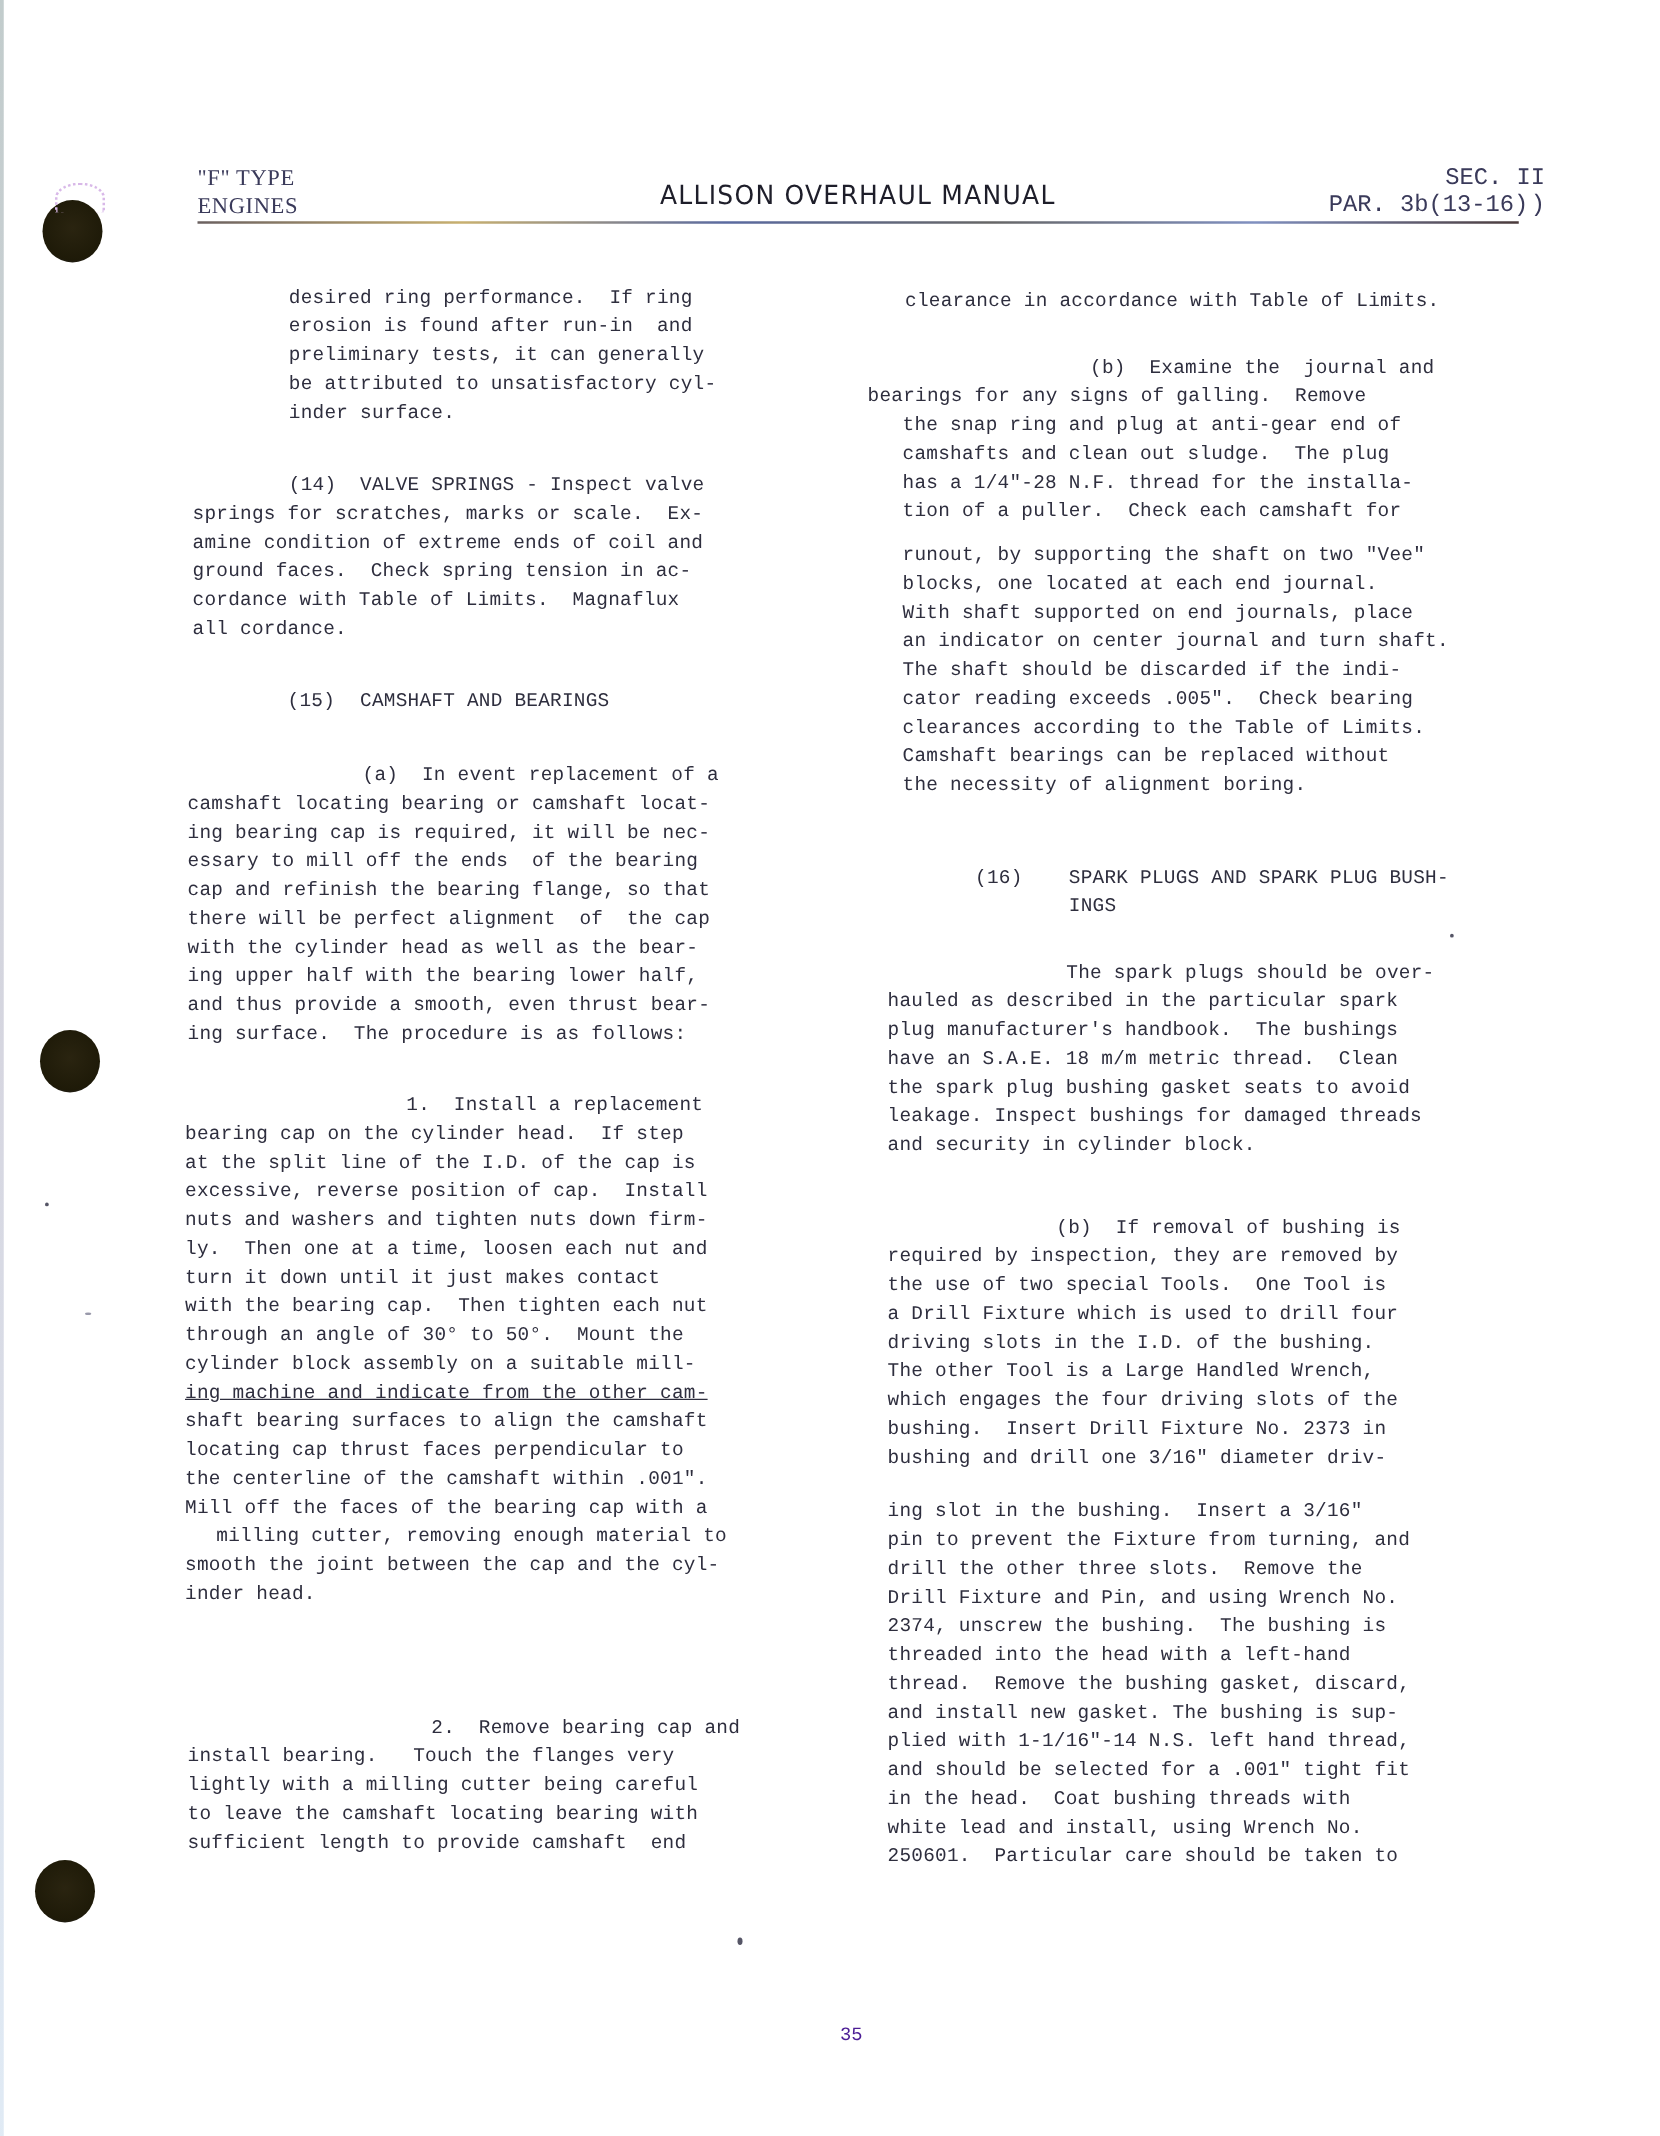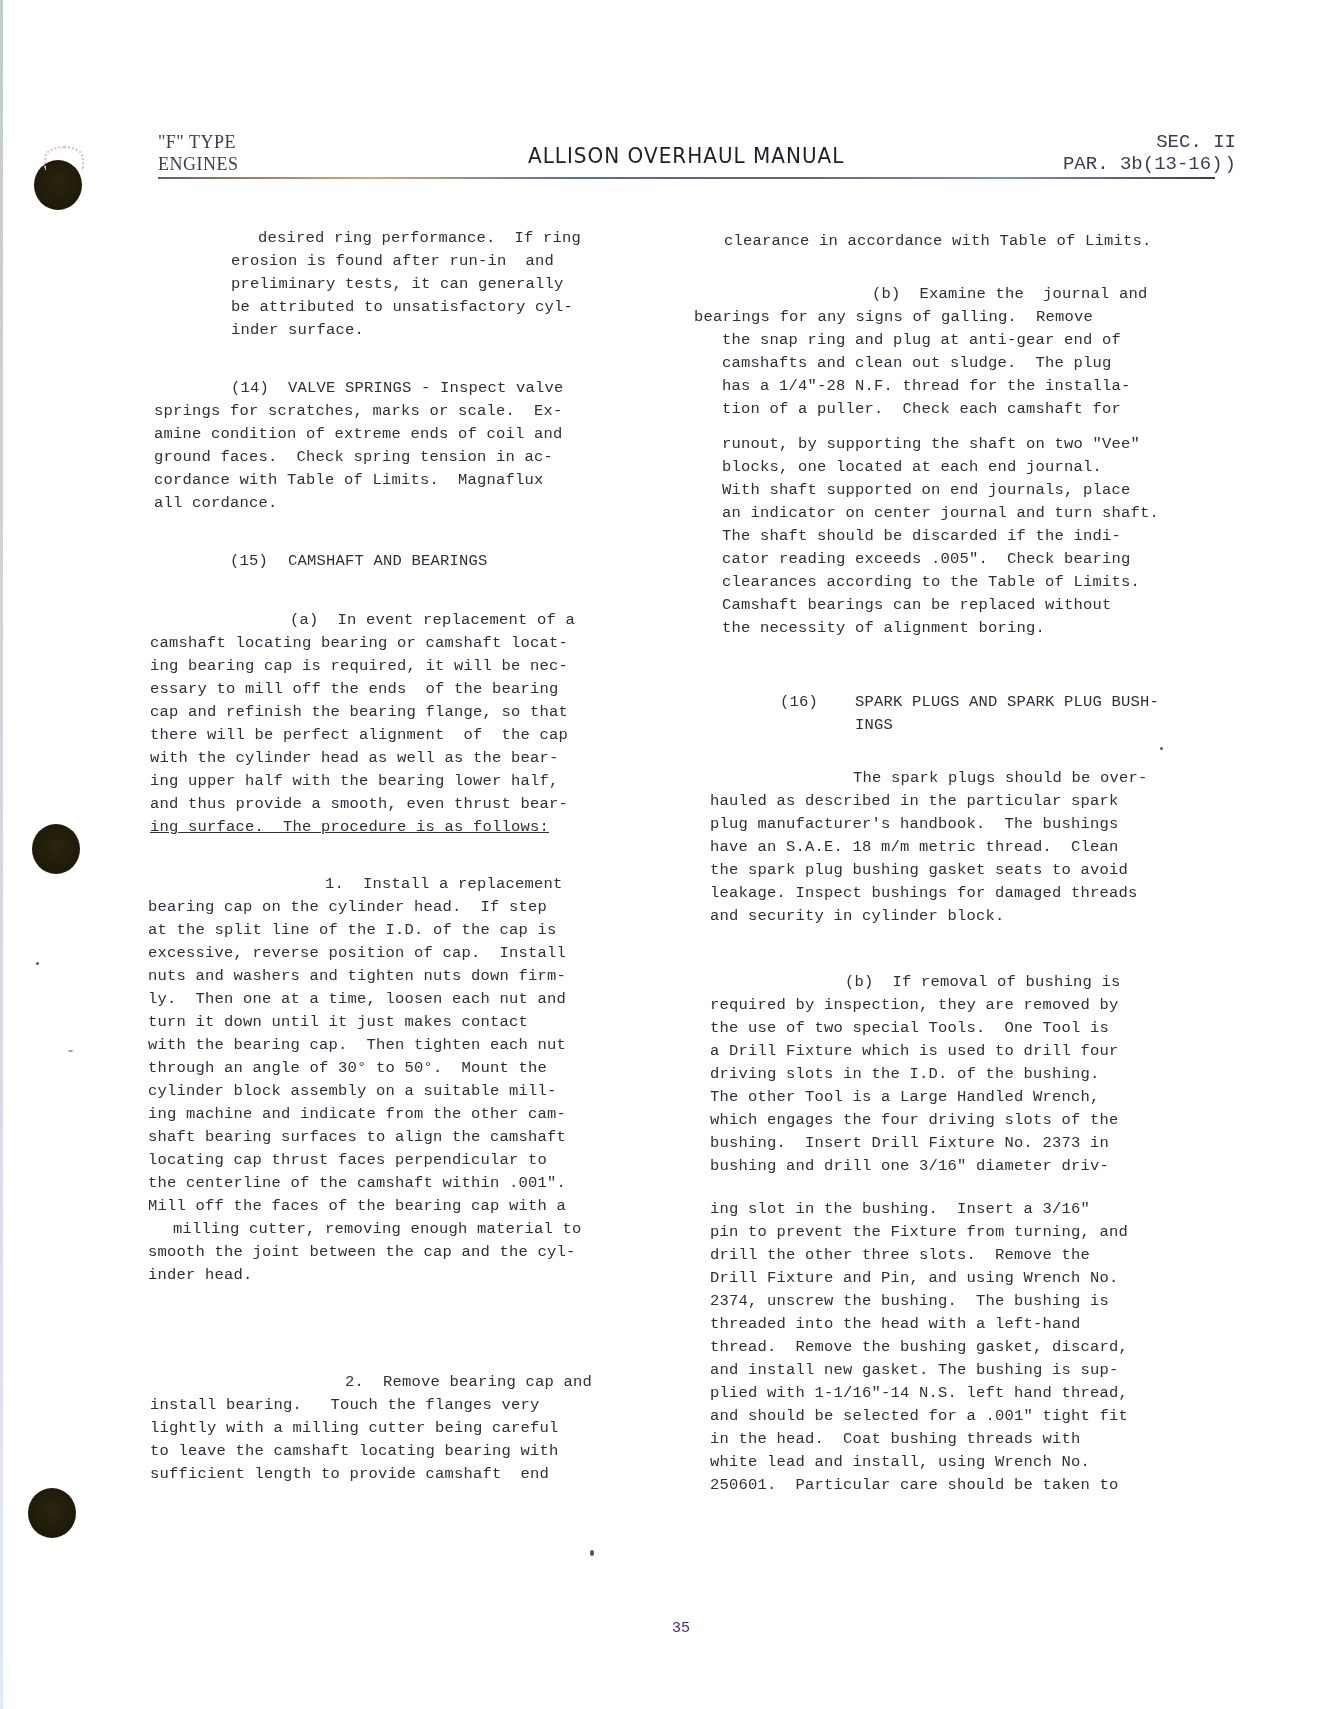--- a/index.html
+++ b/index.html
@@ -88,21 +88,21 @@
   <div class="hdr-center">ALLISON OVERHAUL MANUAL</div>
   <div class="hdr-right">
     <div>SEC. II</div>
     <div><span>PAR. 3b(13-16)</span><span class="paren">)</span></div>
   </div>
   <div class="hdr-rule"></div>
 
   <div>
 
     <div>
-      <div class="line" style="left:231px;top:228px;width:377px;text-align:center;">desired ring performance.  If ring</div>
+      <div class="line" style="left:231px;top:228px;width:377px;">desired ring performance.  If ring</div>
       <div class="line" style="left:231px;top:251px;width:377px;">erosion is found after run-in  and</div>
       <div class="line" style="left:231px;top:274px;width:377px;">preliminary tests, it can generally</div>
       <div class="line" style="left:231px;top:297px;width:377px;">be attributed to unsatisfactory cyl-</div>
       <div class="line" style="left:231px;top:320px;">inder surface.</div>
     </div>
 
     <div>
       <div class="line" style="left:231px;top:378px;">(14)  VALVE SPRINGS - Inspect valve</div>
       <div class="line" style="left:154px;top:401px;">springs for scratches, marks or scale.  Ex-</div>
       <div class="line" style="left:154px;top:424px;">amine condition of extreme ends of coil and</div>
@@ -119,35 +119,35 @@
     <div>
       <div class="line" style="left:290px;top:610px;">(a)  In event replacement of a</div>
       <div class="line" style="left:150px;top:633px;">camshaft locating bearing or camshaft locat-</div>
       <div class="line" style="left:150px;top:656px;">ing bearing cap is required, it will be nec-</div>
       <div class="line" style="left:150px;top:679px;">essary to mill off the ends  of the bearing</div>
       <div class="line" style="left:150px;top:702px;">cap and refinish the bearing flange, so that</div>
       <div class="line" style="left:150px;top:725px;">there will be perfect alignment  of  the cap</div>
       <div class="line" style="left:150px;top:748px;">with the cylinder head as well as the bear-</div>
       <div class="line" style="left:150px;top:771px;">ing upper half with the bearing lower half,</div>
       <div class="line" style="left:150px;top:794px;">and thus provide a smooth, even thrust bear-</div>
-      <div class="line" style="left:150px;top:817px;text-decoration:underline;">ing surface.  The procedure is as follows:</div>
+      <div class="line" style="left:150px;top:817px;">ing surface.  The procedure is as follows:</div>
     </div>
 
     <div>
       <div class="line" style="left:325px;top:874px;">1.  Install a replacement</div>
       <div class="line" style="left:148px;top:897px;">bearing cap on the cylinder head.  If step</div>
       <div class="line" style="left:148px;top:920px;">at the split line of the I.D. of the cap is</div>
       <div class="line" style="left:148px;top:943px;">excessive, reverse position of cap.  Install</div>
       <div class="line" style="left:148px;top:966px;">nuts and washers and tighten nuts down firm-</div>
       <div class="line" style="left:148px;top:989px;">ly.  Then one at a time, loosen each nut and</div>
       <div class="line" style="left:148px;top:1012px;">turn it down until it just makes contact</div>
       <div class="line" style="left:148px;top:1035px;">with the bearing cap.  Then tighten each nut</div>
       <div class="line" style="left:148px;top:1058px;">through an angle of 30° to 50°.  Mount the</div>
       <div class="line" style="left:148px;top:1081px;">cylinder block assembly on a suitable mill-</div>
-      <div class="line" style="left:148px;top:1104px;">ing machine and indicate from the other cam-</div>
+      <div class="line" style="left:148px;top:1104px;text-decoration:underline;">ing machine and indicate from the other cam-</div>
       <div class="line" style="left:148px;top:1127px;">shaft bearing surfaces to align the camshaft</div>
       <div class="line" style="left:148px;top:1150px;">locating cap thrust faces perpendicular to</div>
       <div class="line" style="left:148px;top:1173px;">the centerline of the camshaft within .001".</div>
       <div class="line" style="left:148px;top:1196px;">Mill off the faces of the bearing cap with a</div>
       <div class="line" style="left:148px;top:1219px;padding-left:25px;">milling cutter, removing enough material to</div>
       <div class="line" style="left:148px;top:1242px;">smooth the joint between the cap and the cyl-</div>
       <div class="line" style="left:148px;top:1265px;">inder head.</div>
     </div>
 
     <div>

